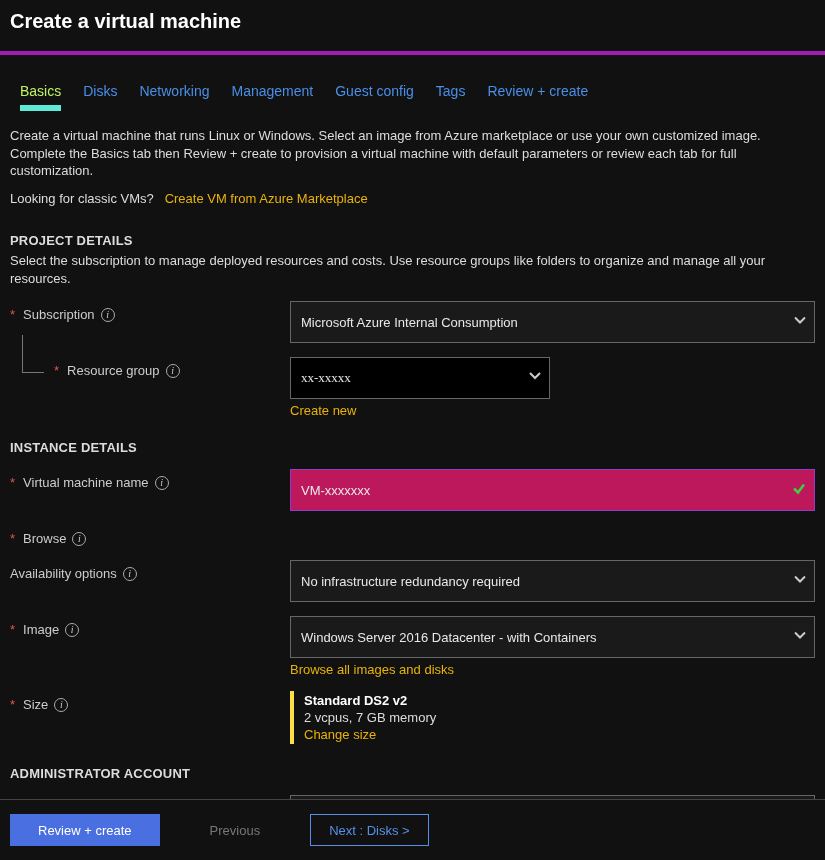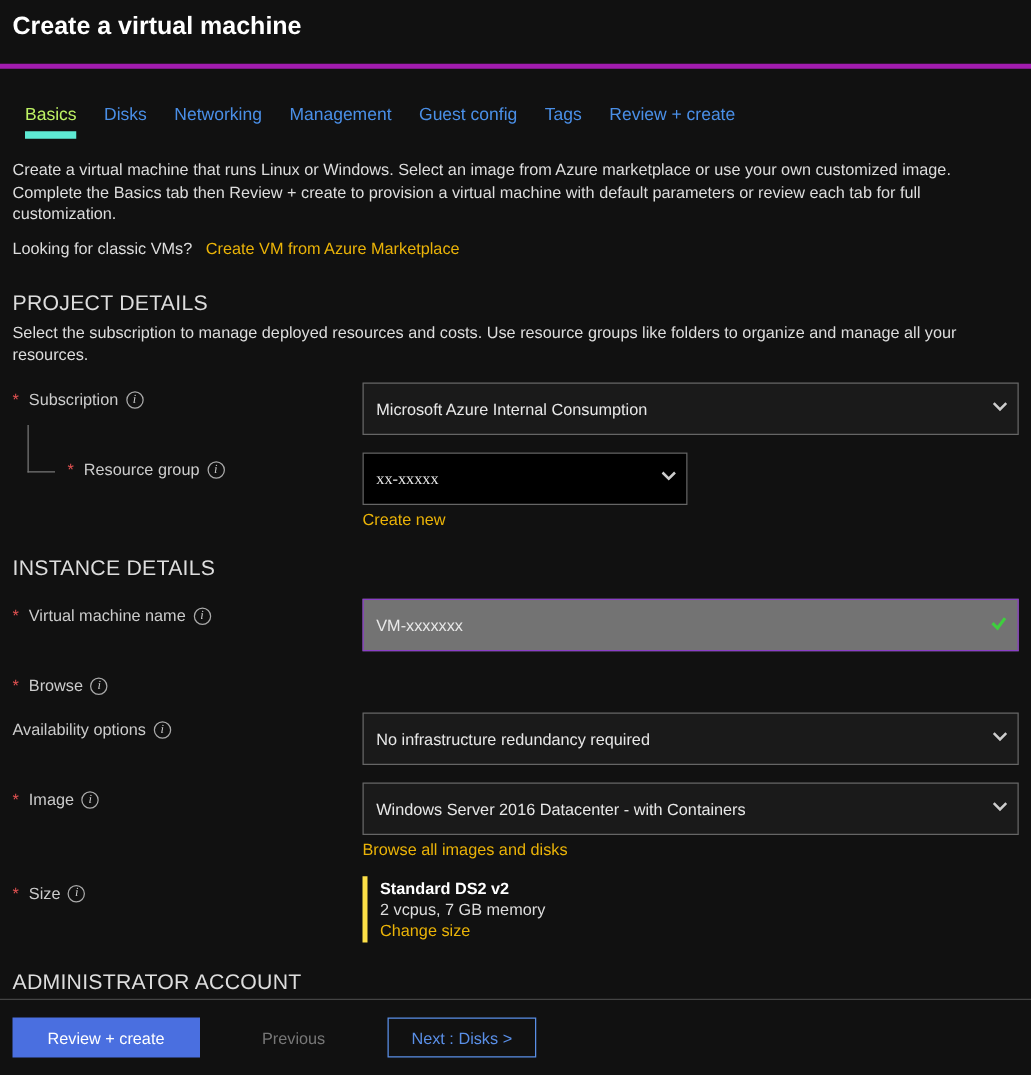--- a/index.html
+++ b/index.html
@@ -32,26 +32,26 @@
   }
   .tab.active {
     color: #bef264;
     border-bottom: 6px solid #5eead4;
   }
   .intro { padding: 8px 0 4px 0; color: #ddd; line-height: 1.35; }
   .intro-row2 { padding-top: 6px; }
   .link { color: #eab308; cursor: pointer; }
   .section-title {
     text-transform: uppercase;
-    font-weight: 400;
+    font-weight: 700;
     letter-spacing: .2px;
     color: #ddd;
     margin-top: 22px;
     margin-bottom: 4px;
-    font-size: 17px;
+    font-size: 13px;
   }
   .section-desc { color: #ddd; line-height: 1.35; }
   .form { margin-top: 12px; }
   .row {
     display: flex;
     align-items: flex-start;
     margin-top: 14px;
   }
   .label-col {
     width: 280px;
@@ -211,21 +211,21 @@
     <div class="section-title">INSTANCE DETAILS</div>
 
     <div class="form">
       <div class="row">
         <div class="label-col">
           <span class="req">*</span>
           <span>Virtual machine name</span>
           <span class="info-icon">i</span>
         </div>
         <div class="field-col">
-          <div class="input valid masked" style="width:100%; position:relative; background:#737373;">
+          <div class="input valid masked" style="width:100%; position:relative; background:#be185d;">
             <span>VM-xxxxxxx</span>
             <span class="check">
               <svg class="check-svg" viewBox="0 0 14 14">
                   <path d="M2 7 L6 11 L12 3"></path>
                 </svg>
             </span>
           </div>
         </div>
       </div>
 

